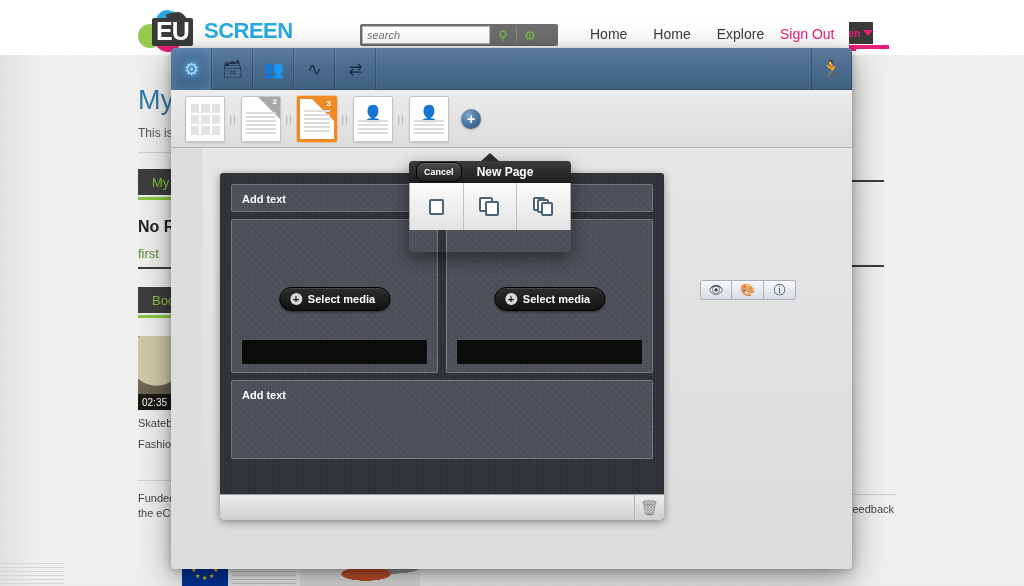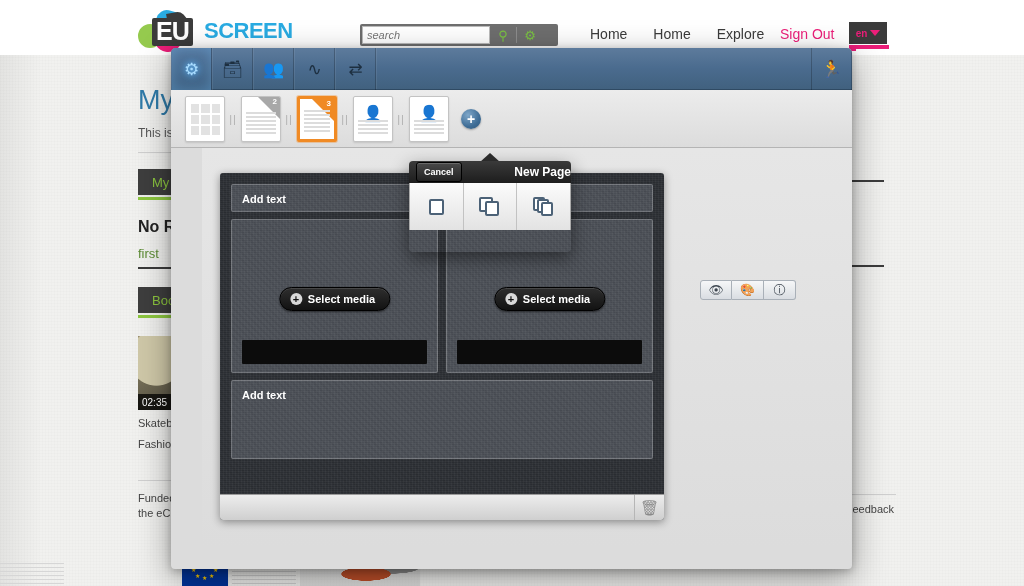--- a/index.html
+++ b/index.html
@@ -64,21 +64,21 @@
   .header-green-line { position: absolute; left: 360px; top: 48px; width: 198px; height: 2px; background: #8cc63f; }
 
   .nav { position: absolute; left: 590px; top: 26px; height: 22px; display: flex; gap: 26px; }
   .nav a { color: #3b3b3b; font-size: 14px; text-decoration: none; }
   .nav-underline { position: absolute; left: 570px; top: 48px; width: 166px; height: 3px; background: #2f6fa8; }
 
   .signout { position: absolute; left: 780px; top: 26px; color: #ec1e79; font-size: 14px; text-decoration: none; }
   .signout-underline { position: absolute; left: 766px; top: 48px; width: 90px; height: 3px; background: #ec1e79; }
 
   .lang {
-    position: absolute; left: 849px; top: 22px; width: 38px; height: 22px; background: #3b3b3b;
+    position: absolute; left: 849px; top: 22px; width: 24px; height: 22px; background: #3b3b3b;
     display: flex; align-items: center; justify-content: center; gap: 3px; cursor: pointer;
   }
   .lang-txt { color: #ec1e79; font-size: 10px; font-weight: bold; }
   .lang-caret { width: 0; height: 0; border-left: 5px solid transparent; border-right: 5px solid transparent; border-top: 6px solid #ec1e79; }
   .lang-underline { position: absolute; left: 849px; top: 45px; width: 40px; height: 4px; background: #ec1e79; }
 
   
   .bg-content { position: absolute; left: 138px; top: 85px; width: 180px; z-index: 1; }
   .bg-h1 { font-size: 27px; color: #2f7aa8; font-weight: normal; margin-bottom: 10px; }
   .bg-sub { font-size: 12px; color: #555; margin-bottom: 12px; }
@@ -292,26 +292,26 @@
     position: absolute; left: 71px; top: -8px; width: 0; height: 0;
     border-left: 10px solid transparent; border-right: 10px solid transparent; border-bottom: 9px solid #2b2b2b;
   }
   .pop-head {
     position: relative; height: 22px;
     background: linear-gradient(180deg,#3a3a3a 0%, #1d1d1d 100%);
     border-radius: 4px 4px 0 0; display: flex; align-items: center;
   }
   .pop-cancel {
     margin-left: 7px; background: linear-gradient(180deg,#4a4a4a 0%, #222 100%);
-    border: 1px solid #000; border-radius: 3px; color: #fff;
+    border: 1px solid #000; border-radius: 8px; color: #fff;
     font-size: 9px; font-weight: bold; padding: 4px 7px; cursor: pointer;
     box-shadow: inset 0 1px 0 rgba(255,255,255,.18);
   }
   .pop-title {
-    position: absolute; left: 0; right: 0; text-align: right; color: #fff;
+    position: absolute; left: 0; right: 0; text-align: center; color: #fff;
     font-size: 12px; font-weight: bold; padding-left: 30px;
   }
   .pop-body {
     height: 47px; background: linear-gradient(180deg,#fbfbfb 0%, #e3e3e3 100%);
     display: flex; border-left: 1px solid #aaa; border-right: 1px solid #aaa;
   }
   .pop-opt {
     flex: 1; display: flex; align-items: center; justify-content: center; cursor: pointer;
   }
   .pop-opt + .pop-opt { border-left: 1px solid #c2c2c2; }

